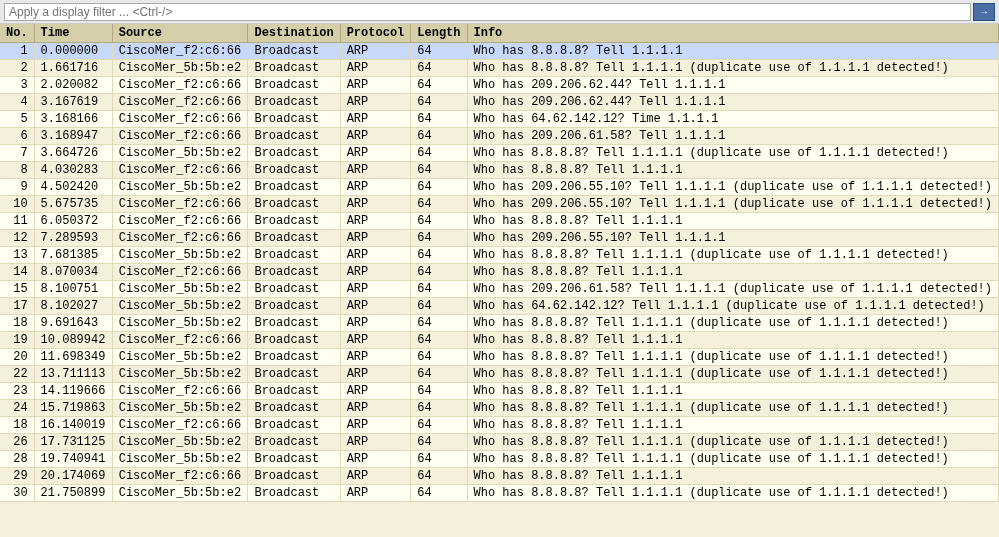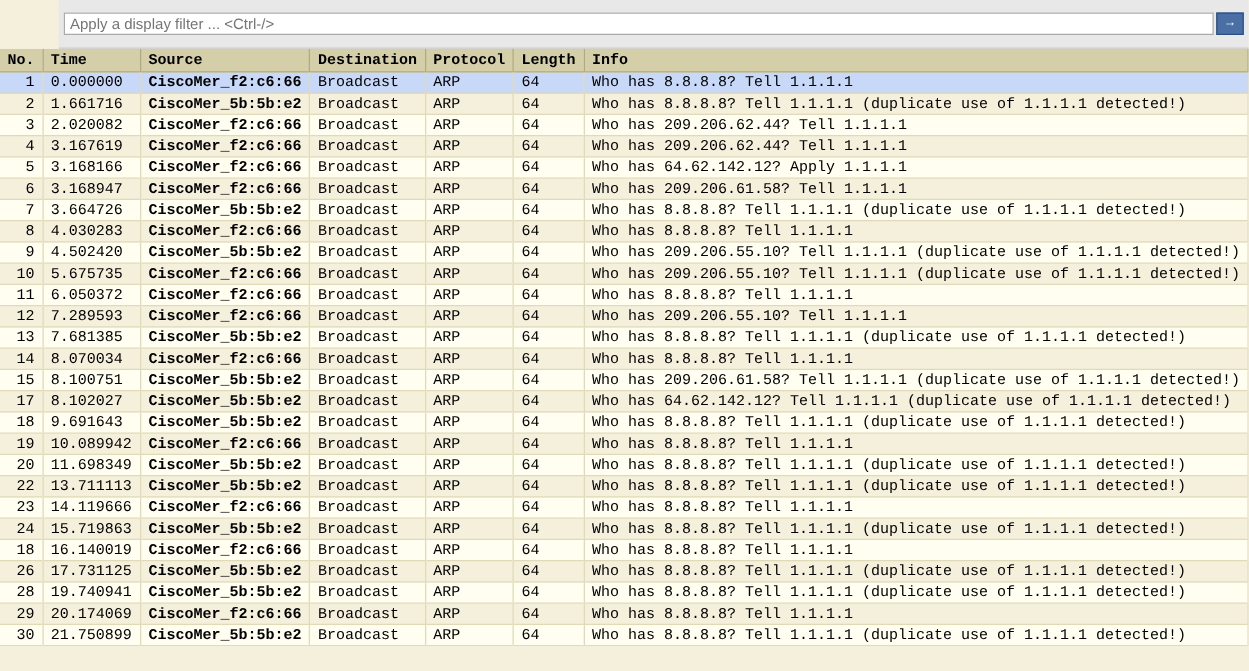--- a/index.html
+++ b/index.html
@@ -10,22 +10,21 @@
       color: #000;
       width: 999px;
       overflow-x: hidden;
     }
     #toolbar {
       display: flex;
       align-items: center;
       background: #e8e8e8;
       border-bottom: 1px solid #ccc;
       padding: 2px 4px;
-      height: 39px;
-      margin-left: 47px;
+      height: 24px;
     }
     #filter-input {
       flex: 1;
       border: 1px solid #aaa;
       background: #fff;
       padding: 1px 4px;
       font-size: 12px;
       height: 18px;
       color: #888;
     }
@@ -71,21 +70,21 @@
       background: #c8d8f8 !important;
     }
     #packet-table tbody td {
       padding: 1px 6px;
       white-space: nowrap;
       font-size: 12px;
       border-right: 1px solid #e0dab8;
     }
     .col-no { width: 30px; text-align: right; }
     .col-time { width: 90px; }
-    .col-source { width: 150px; font-weight: bold; }
+    .col-source { width: 150px; }
     .col-dest { width: 90px; }
     .col-proto { width: 60px; }
     .col-len { width: 50px; font-family: Liberation Mono, monospace; }
     .col-info { width: auto; }
   </style>
 </head>
 <body>
 
 <div id="toolbar">
   <input id="filter-input" type="text" value="" placeholder="Apply a display filter ... &lt;Ctrl-/&gt;" style="">
@@ -144,21 +143,21 @@
           <td class="col-len">64</td>
           <td class="col-info">Who has 209.206.62.44? Tell 1.1.1.1</td>
         </tr>
         <tr>
           <td class="col-no">5</td>
           <td class="col-time">3.168166</td>
           <td class="col-source">CiscoMer_f2:c6:66</td>
           <td class="col-dest">Broadcast</td>
           <td class="col-proto">ARP</td>
           <td class="col-len">64</td>
-          <td class="col-info">Who has 64.62.142.12? Apply 1.1.1.1</td>
+          <td class="col-info">Who has 64.62.142.12? Time 1.1.1.1</td>
         </tr>
         <tr>
           <td class="col-no">6</td>
           <td class="col-time">3.168947</td>
           <td class="col-source">CiscoMer_f2:c6:66</td>
           <td class="col-dest">Broadcast</td>
           <td class="col-proto">ARP</td>
           <td class="col-len">64</td>
           <td class="col-info">Who has 209.206.61.58? Tell 1.1.1.1</td>
         </tr>

